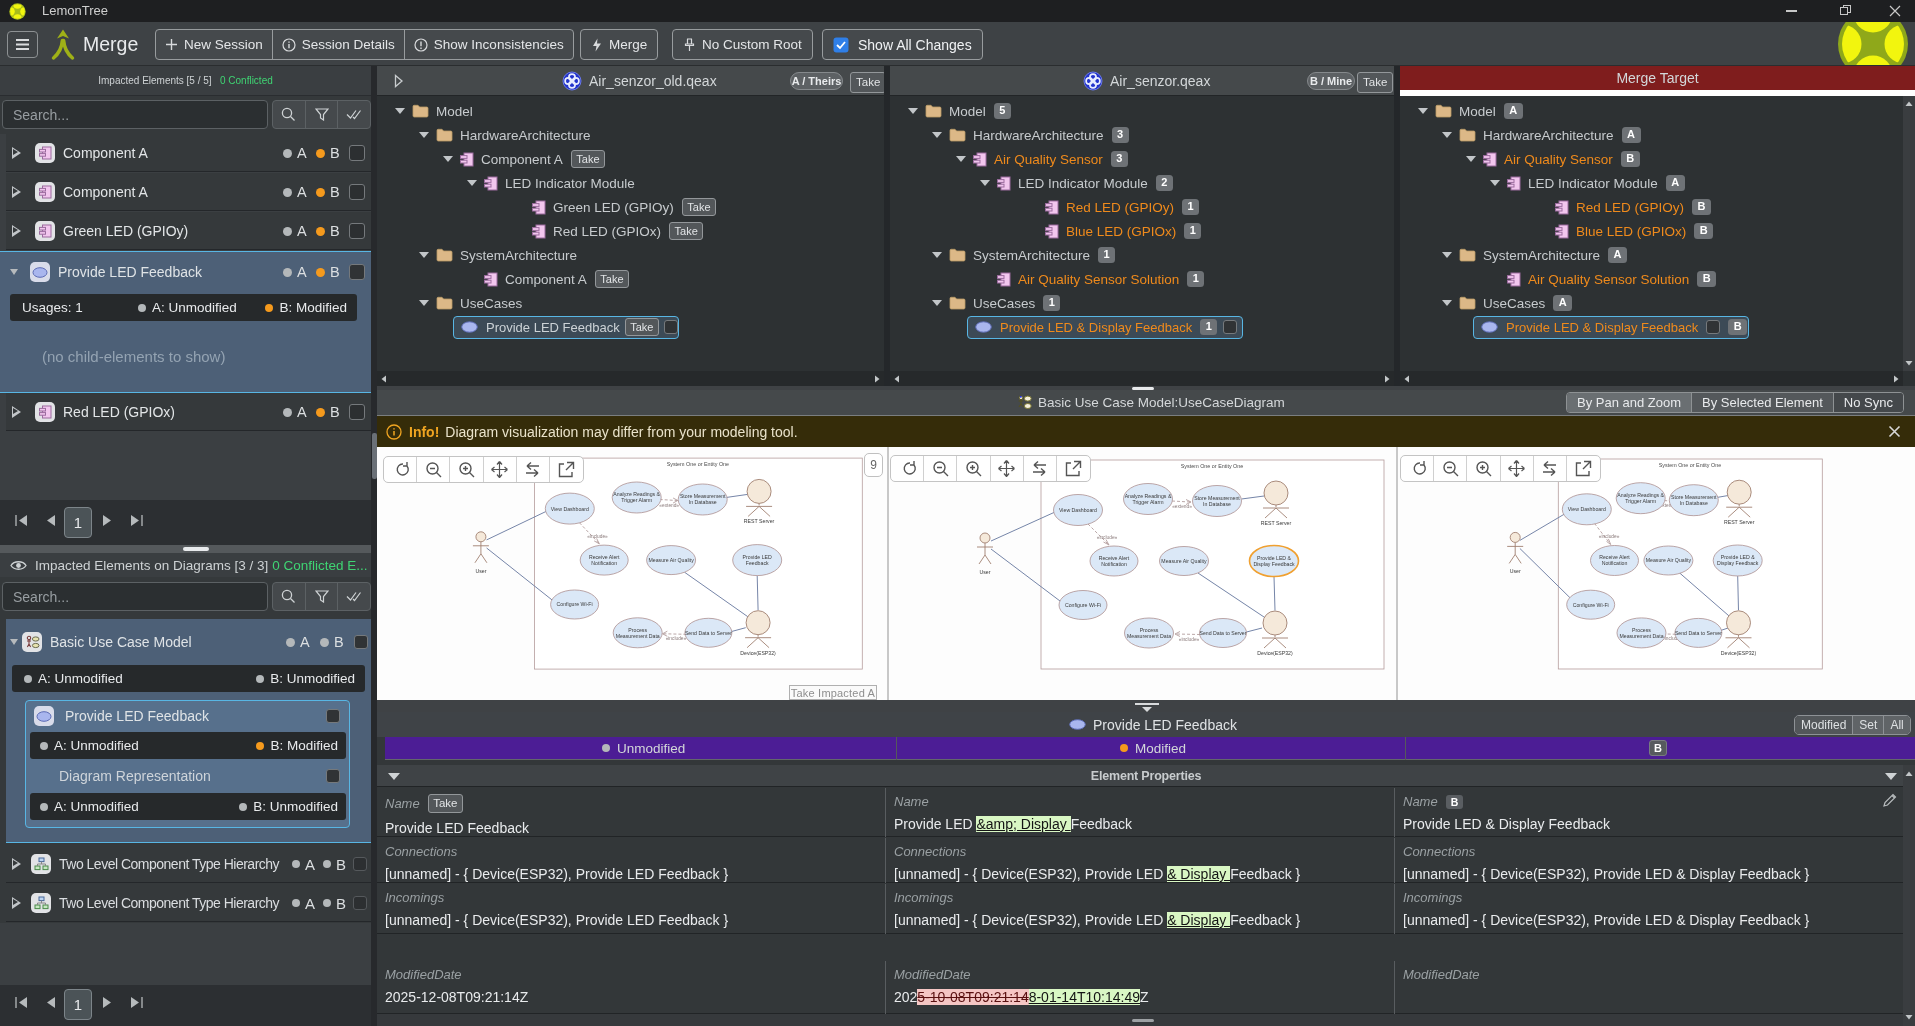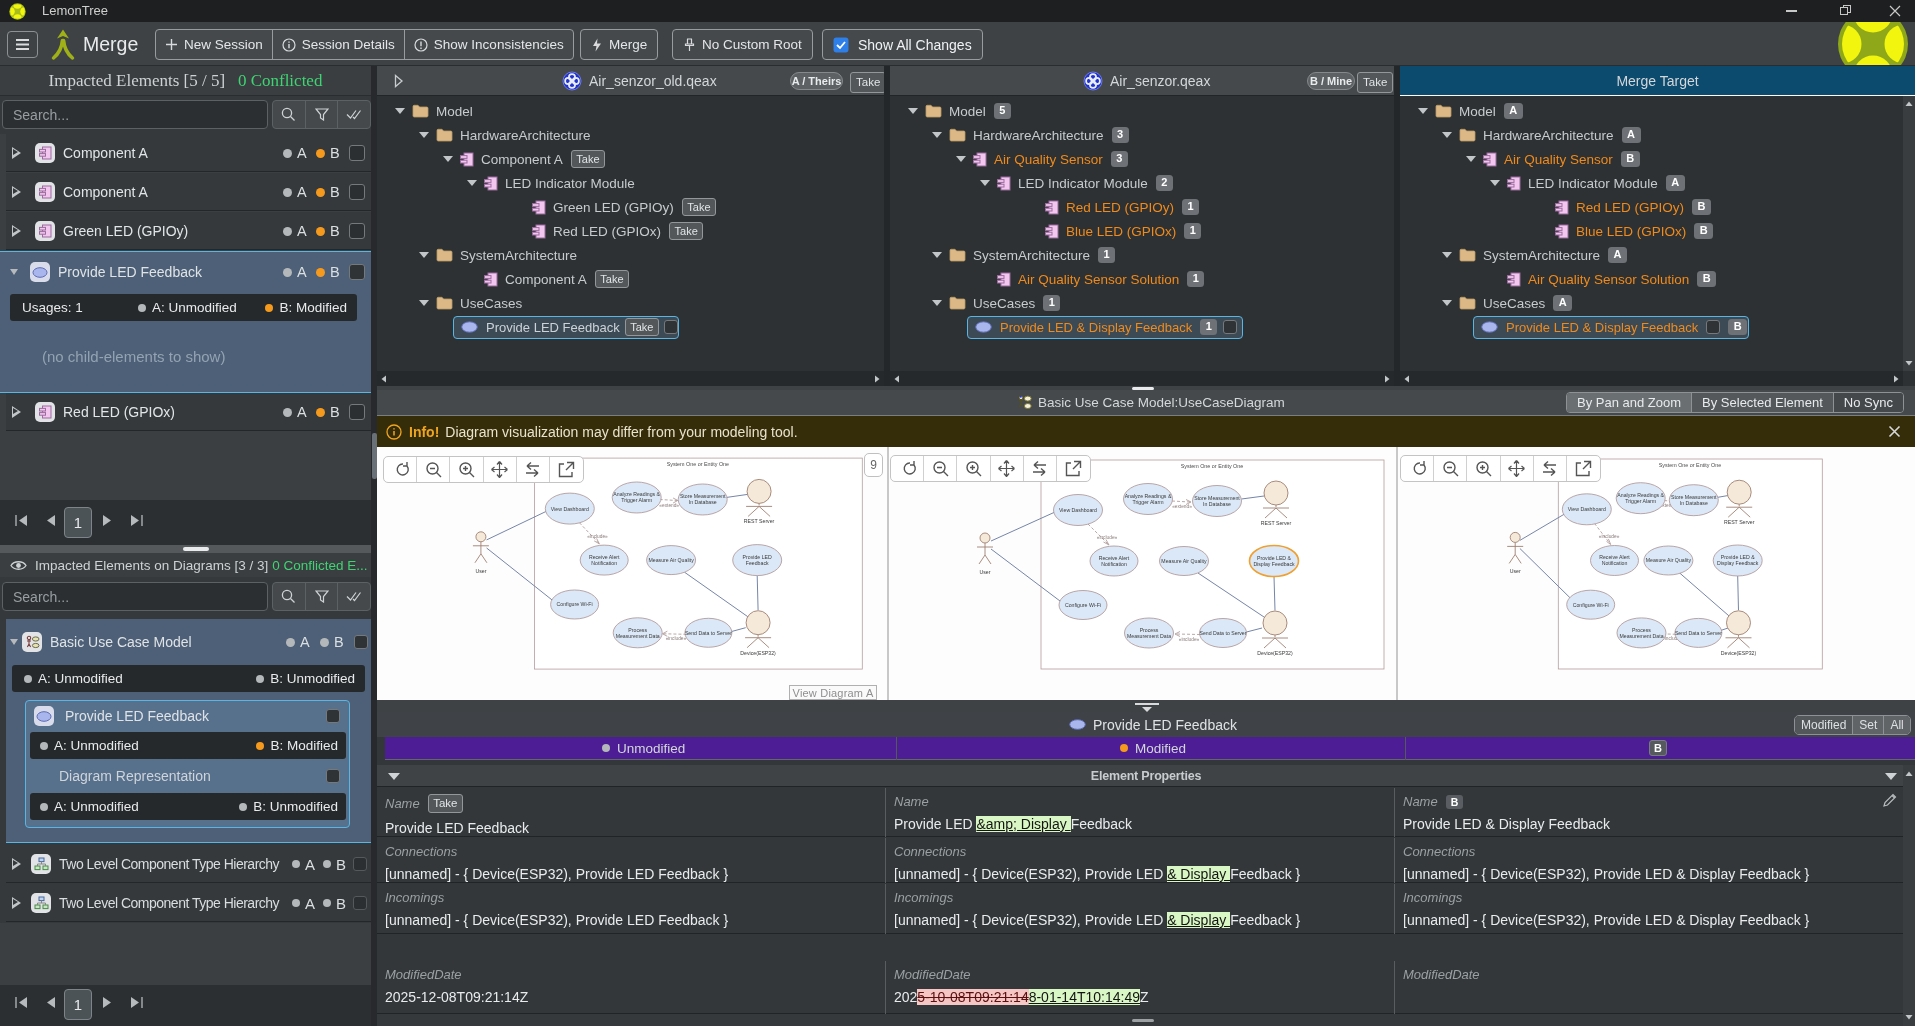--- a/index.html
+++ b/index.html
@@ -103,21 +103,21 @@
       <circle cx="36" cy="-8" r="19.5"></circle>
       <circle cx="67" cy="23" r="19.5"></circle>
       <circle cx="36" cy="54" r="19.5"></circle>
       <circle cx="5" cy="23" r="19.5"></circle>
     </g>
   </svg>
 </div>
 
 <div class="abs" id="leftpanel" style="left:0;top:66px;width:377px;height:960px;background:#35393b;">
 
-  <div class="abs flex" style="left:0;top:0;width:371px;height:30px;background:#3a3e41;justify-content:center;font-size:17px;color:#ced2d4;border-bottom:1px solid #2a2d30;font-family:Liberation Serif, serif;">Impacted Elements [5 / 5]&nbsp;&nbsp;<span style="color:#3fd473;">&nbsp;0 Conflicted</span></div>
+  <div class="abs flex" style="left:0;top:0;width:371px;height:30px;background:#3a3e41;justify-content:center;font-size:10px;color:#ced2d4;border-bottom:1px solid #2a2d30;">Impacted Elements [5 / 5]&nbsp;&nbsp;<span style="color:#3fd473;">&nbsp;0 Conflicted</span></div>
 
   <div class="abs" style="left:0;top:31px;width:371px;height:37px;background:#35393b;">
     <div class="abs flex" style="left:2px;top:3px;width:266px;height:29px;background:#2b2f31;border:1px solid #5c6164;border-radius:4px;color:#989ea2;font-size:14px;padding-left:10px;">Search...</div>
     <div class="abs flex" style="left:272px;top:3px;width:99px;height:29px;background:#45494c;border:1px solid #5c6164;border-radius:4px;">
       <div class="flex" style="width:33px;height:100%;justify-content:center;border-right:1px solid #5c6164;">
             <svg width="15" height="15" viewBox="0 0 15 15">
               <circle cx="6" cy="6" r="4.6" fill="none" stroke="#ced2d4" stroke-width="1.3"></circle>
               <path d="M9.5 9.5 L13.5 13.5" stroke="#ced2d4" stroke-width="1.3"></path>
             </svg>
           </div>
@@ -656,21 +656,21 @@
         <div class="abs" style="left:0;top:305px;width:504px;height:15px;background:#26292b;">
 <svg class="abs" style="left:3px;top:3.5px;" width="8" height="8" viewBox="0 0 8 8">
             <path d="M6 0.5 L1.5 4 L6 7.5 Z" fill="#c2c6c8"></path>
           </svg>
 <svg class="abs" style="right:3px;top:3.5px;" width="8" height="8" viewBox="0 0 8 8">
             <path d="M2 0.5 L6.5 4 L2 7.5 Z" fill="#c2c6c8"></path>
           </svg>
         </div>
       </div>
       <div class="abs" style="left:1023px;top:0;width:515px;height:324px;background:#2d3133;overflow:hidden;">
-        <div class="abs flex" style="left:0;top:0;width:100%;height:30px;background:#0c4a6e;border-bottom:1px solid #ffffff;">
+        <div class="abs flex" style="left:0;top:0;width:100%;height:30px;background:#7f1d1d;border-bottom:6px solid #ffffff;">
           <span style="width:100%;text-align:center;font-size:14px;color:#d3d7d9;">Merge Target</span>
         </div>
         <div class="tr" style="left:11px;top:33px;">
           <span style="width:24px;display:flex;justify-content:center;flex-shrink:0;">
             <span style="width:0;height:0;border-left:5px solid transparent;border-right:5px solid transparent;border-top:6.5px solid #c2c6c9;"></span>
           </span>
           <span style="flex-shrink:0;display:flex;">
             <svg width="17" height="14" viewBox="0 0 17 14">
               <path d="M1 2.5 C1 1.8 1.5 1.3 2.2 1.3 H6 L7.6 3 H14.8 C15.5 3 16 3.5 16 4.2 V11.8 C16 12.5 15.5 13 14.8 13 H2.2 C1.5 13 1 12.5 1 11.8 Z" fill="#dcb887" stroke="#b99a66" stroke-width="0.8"></path>
             </svg>
@@ -1090,21 +1090,21 @@
             </svg>
           </div>
           <div style="width:33.3px;height:100%;border-right:none;display:flex;align-items:center;justify-content:center;">
             <svg width="19" height="19" viewBox="0 0 19 19">
               <path d="M7 4 H2.5 V16.5 H15 V12" fill="none" stroke="#555" stroke-width="1.4"></path>
               <path d="M10 2.5 H16.5 V9 M16.5 2.5 L9 10" fill="none" stroke="#555" stroke-width="1.4"></path>
             </svg>
           </div>
         </div>
   <div class="abs flex" style="left:487px;top:6px;width:19px;height:24px;background:#fff;border:1px solid #c0c0c0;border-radius:5px;justify-content:center;font-size:12px;color:#666;">9</div>
-  <div class="abs flex" style="left:412px;top:238px;width:88px;height:15px;background:#fafafa;border:1px solid #b0b0b0;justify-content:center;font-size:11px;color:#8e8e8e;white-space:nowrap;letter-spacing:0.2px;">View Diagram A</div>
+  <div class="abs flex" style="left:412px;top:238px;width:88px;height:15px;background:#fafafa;border:1px solid #b0b0b0;justify-content:center;font-size:11px;color:#8e8e8e;white-space:nowrap;letter-spacing:0.2px;">Take Impacted A</div>
 </div>
 <div class="abs" style="left:0;top:310px;width:1538px;height:12px;background:#3f4245;">
   <div class="abs" style="left:758px;top:3px;width:24px;height:2px;background:#d8dadc;"></div>
   <div class="abs" style="left:765px;top:6.5px;width:0;height:0;border-left:5px solid transparent;border-right:5px solid transparent;border-top:5px solid #d8dadc;"></div>
 </div>
 </div>
 
 <div class="abs" id="bottom" style="left:377px;top:712px;width:1538px;height:314px;background:#333739;">
 <div class="abs" style="left:0;top:0;width:1538px;height:25px;background:#3f4347;">
   <span class="flex" style="position:absolute;left:692px;top:0;height:25px;gap:7px;font-size:14px;color:#dfe2e4;"><svg width="17" height="11" viewBox="0 0 17 11">

